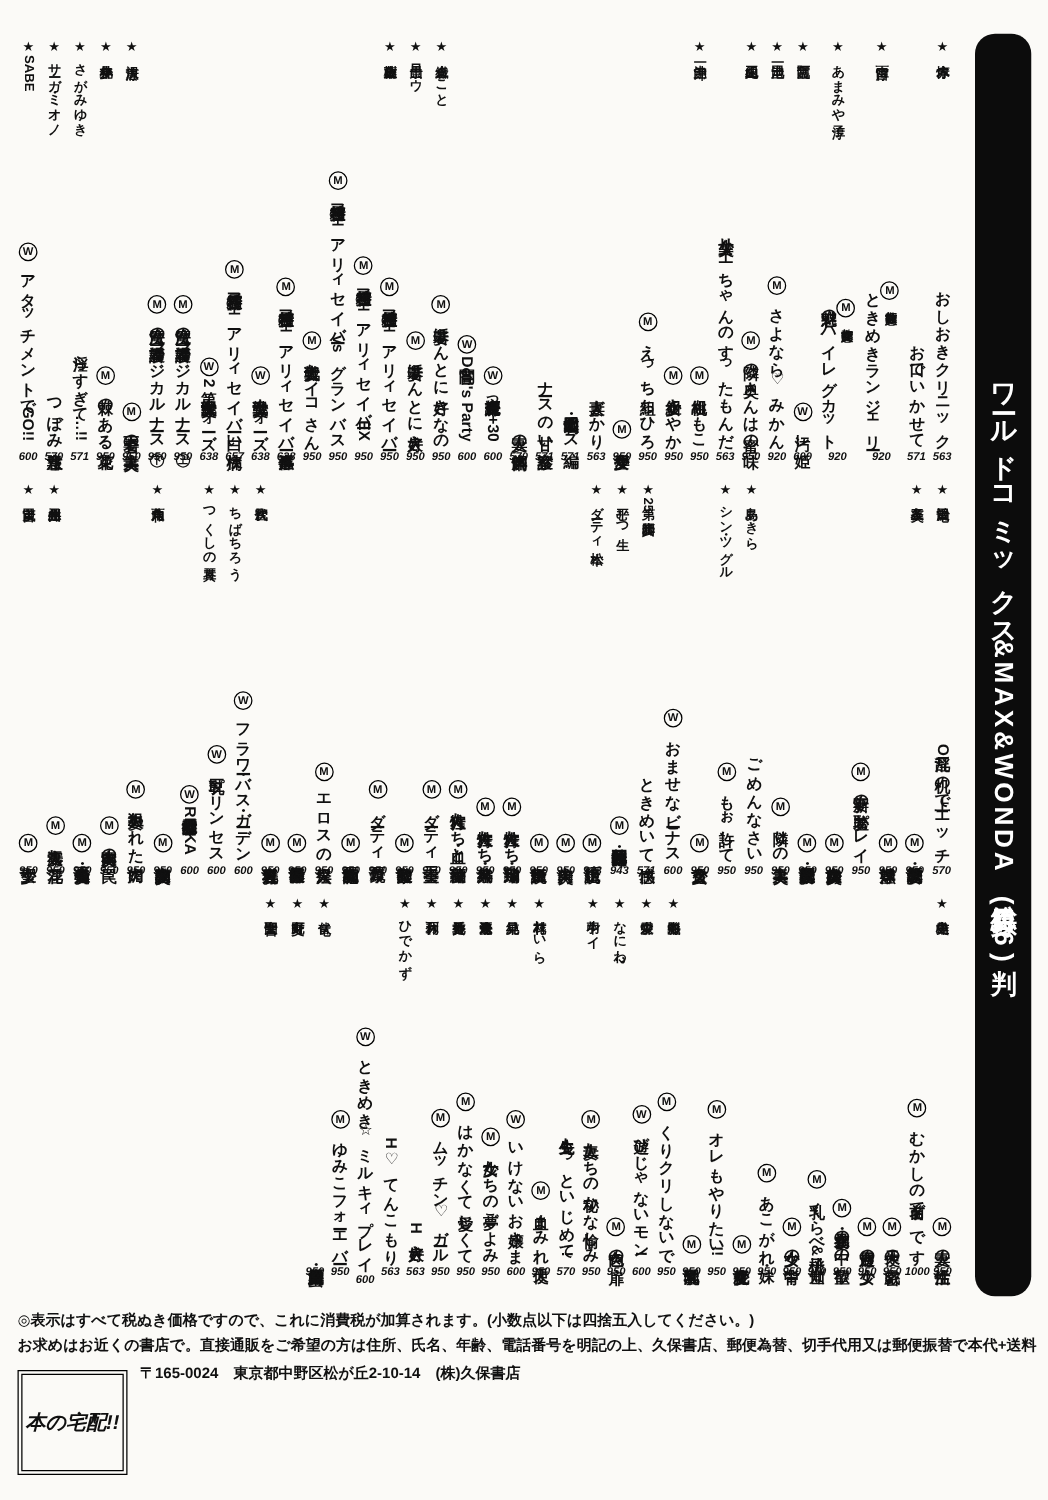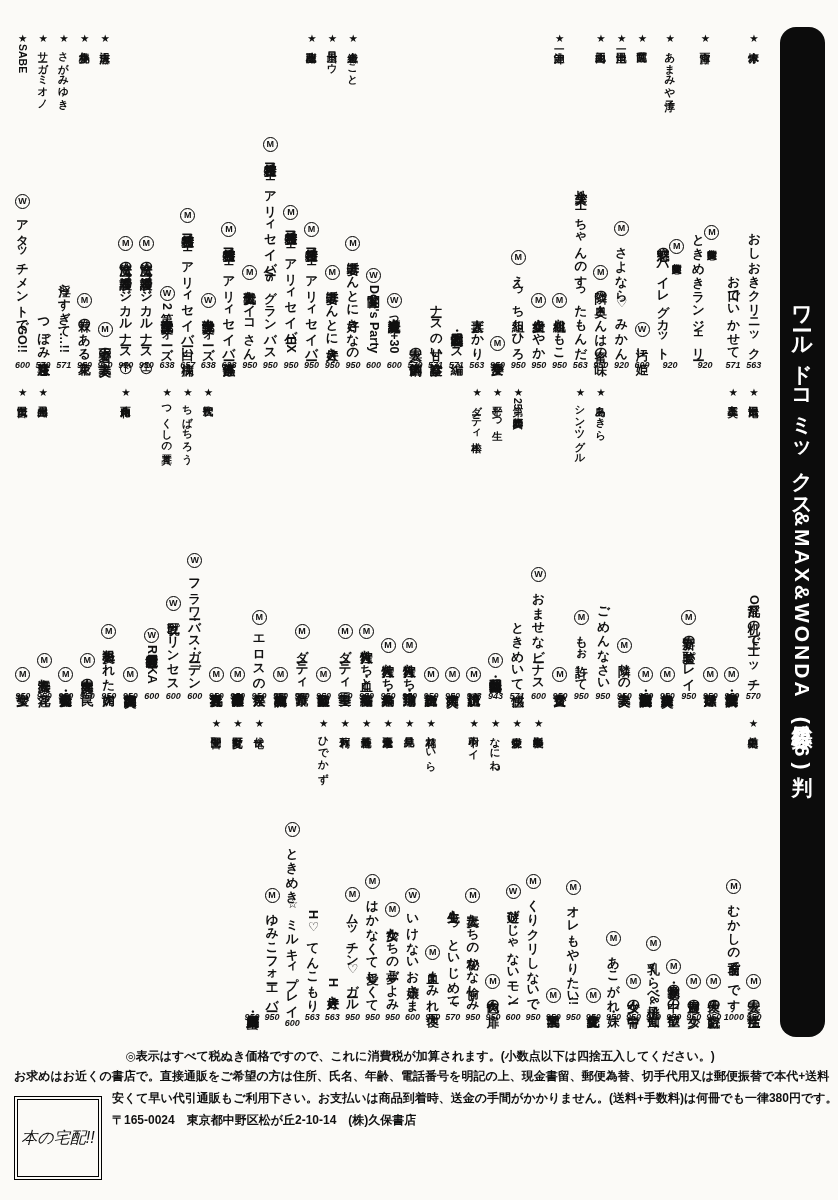--- a/index.html
+++ b/index.html
@@ -43,26 +43,26 @@
     font-size:9px;font-weight:800;text-align:center;margin-bottom:2px;
   }
   .price{
     flex:0 0 26px;align-self:stretch;writing-mode:horizontal-tb;
     font-size:9px;font-weight:700;text-align:center;padding-top:7px;
     font-style:italic;
   }
   .a-bottom{flex:0 0 var(--abz);font-size:10.5px;font-weight:700;line-height:1;white-space:nowrap;}
   
   .footer{position:absolute;left:14px;top:1048px;width:812px;}
-  .f-line{font-size:12px;font-weight:600;margin-bottom:3px;white-space:nowrap;letter-spacing:0;text-align:center;}
+  .f-line{font-size:12px;font-weight:600;margin-bottom:3px;white-space:nowrap;letter-spacing:0;}
   .delivery{display:flex;margin-top:5px;}
   .d-box{
     flex:0 0 80px;height:76px;border:4px double #000;margin-top:6px;
     display:flex;align-items:center;justify-content:center;
-    font-size:16px;font-weight:400;font-style:italic;text-align:center;
+    font-size:16px;font-weight:700;font-style:italic;text-align:center;
   }
   .d-lines{margin-left:10px;flex:1;}
   .d-line{font-size:12px;font-weight:600;margin-bottom:5px;white-space:nowrap;}
 </style>
 </head>
 <body style="color: rgb(16, 16, 16);">
 
 <div class="header-bar" style="background: rgb(12, 12, 12);">
   <span style="color: rgb(255, 255, 255);">ワールドコミックス&amp;MAX&amp;WONDA 総目録(B6判)</span>
 </div>
@@ -854,22 +854,21 @@
       <div class="titleblock">
         <div class="tline">貴婦人・淫唇蜜戯</div>
       </div>
       <div class="price">950</div>
       <div class="a-bottom"></div>
     </div>
   </div>
 
 <div class="footer">
   <div class="f-line">◎表示はすべて税ぬき価格ですので、これに消費税が加算されます。(小数点以下は四捨五入してください。)</div>
-  <div class="f-line">お求めはお近くの書店で。直接通販をご希望の方は住所、氏名、年齢、電話番号を明記の上、現金書留、郵便為替、切手代用又は郵便振替で本代+送料</div>
+  <div class="f-line">お求めはお近くの書店で。直接通販をご希望の方は住所、氏名、年齢、電話番号を明記の上、久保書店、郵便為替、切手代用又は郵便振替で本代+送料</div>
   <div class="delivery">
     <div class="d-box">本の宅配!!</div>
     <div class="d-lines">
-      <div class="d-line">安くて早い代引通販もご利用下さい。お支払いは商品到着時、送金の手間がかかりません。(送料+手数料)は何冊でも一律380円です。</div>
       <div class="d-line">〒165-0024　東京都中野区松が丘2-10-14　(株)久保書店</div>
     </div>
   </div>
 
 </div>
 
 </body></html>

